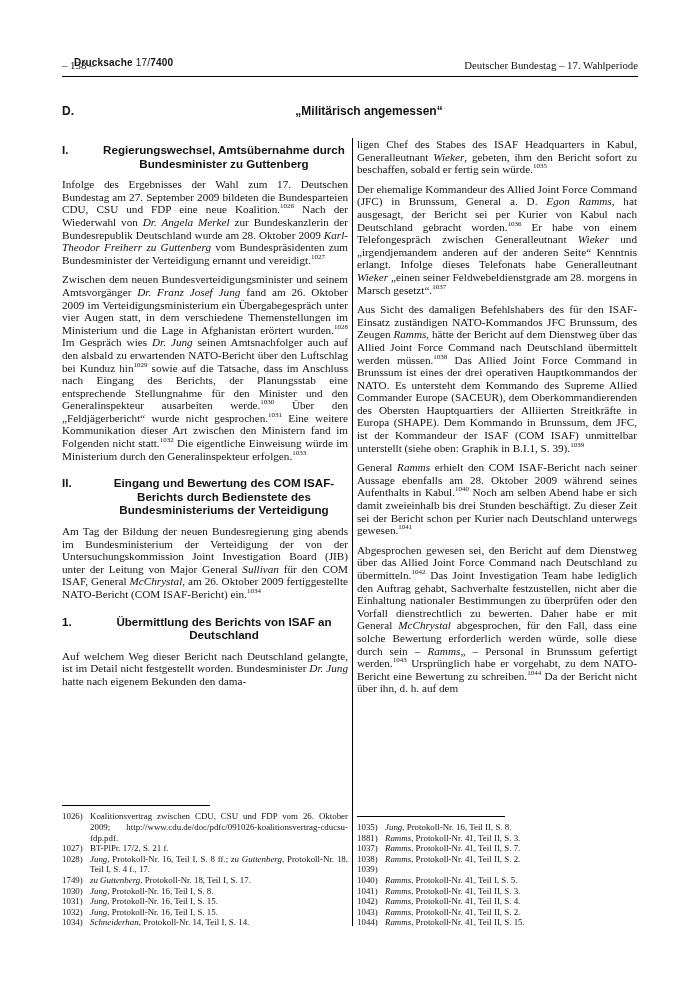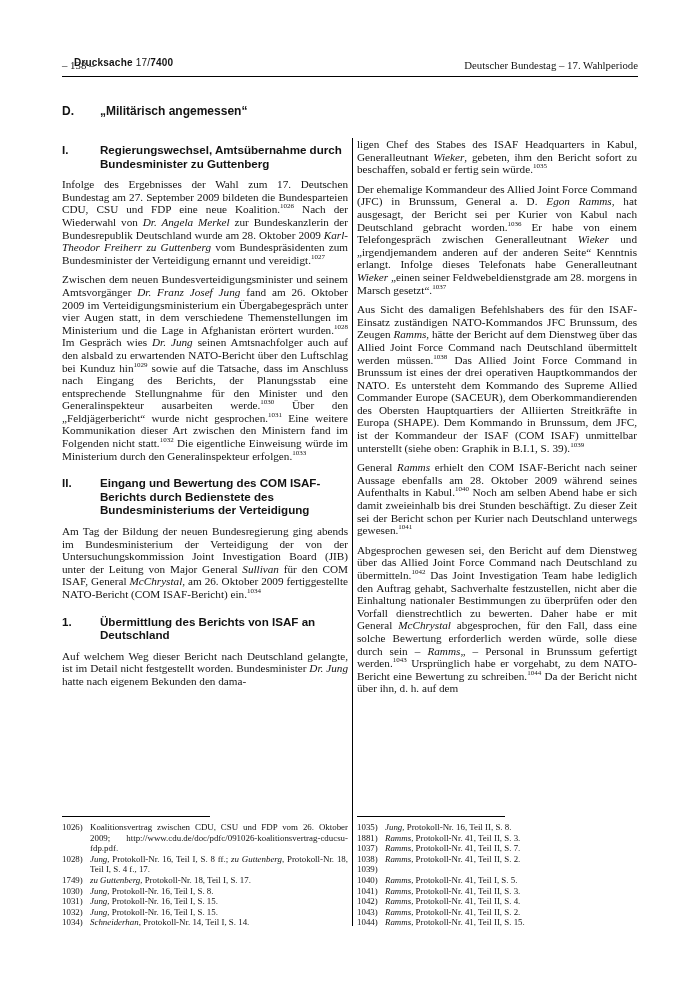--- a/index.html
+++ b/index.html
@@ -15,21 +15,21 @@
             font-family:"Liberation Sans", sans-serif; font-size:10px; letter-spacing:.2px; }
   .h-left .bold { font-weight:bold; }
   .h-left .light { font-weight:normal; }
   .h-center { position:absolute; left:0; right:0; top:2px; text-align:left; font-size:10.8px; }
   .h-right  { position:absolute; right:0; top:2px; font-size:10.8px; }
   .header-rule { border-bottom:1.2px solid #000; margin-top:4px; }
 
   
   .heading { font-family:"Liberation Sans", sans-serif; font-weight:bold; display:flex; }
   .h-num  { flex:0 0 38px; }
-  .h-text { flex:1; }
+  .h-text { flex:1;text-align:center; }
   .section-d { font-size:12px; line-height:14px; margin-top:27px; }
 
   
   .columns { display:flex; margin-top:20px; }
   .col { display:flex; flex-direction:column; min-height:796px; }
   .col-left  { width:286px; }
   .col-right { width:280px; }
   .vrule { flex:0 0 1px; width:1px; background:#000; height:788px; margin:0 4px; }
 
   .block.heading { font-size:11.6px; line-height:13.6px; margin:14px 0 8px; }
@@ -84,20 +84,24 @@
             <span class="h-text">Übermittlung des Berichts von ISAF an Deutschland</span>
           </div>
           <div class="block para">Auf welchem Weg dieser Bericht nach Deutschland gelangte, ist im Detail nicht festgestellt worden. Bundesminister <i>Dr. Jung</i> hatte nach eigenem Bekunden den dama-</div>
         </div>
       <div class="footnotes">
         <div class="fn-rule"></div>
         <div class="fn-list">
             <div class="fn">
               <span class="fn-num">1026)</span>
               <span class="fn-text">Koalitionsvertrag zwischen CDU, CSU und FDP vom 26. Oktober 2009; http://www.cdu.de/doc/pdfc/091026-koalitionsvertrag-cducsu-fdp.pdf.</span>
+            </div>
+            <div class="fn">
+              <span class="fn-num">1027)</span>
+              <span class="fn-text">BT-PlPr. 17/2, S. 21 f.</span>
             </div>
             <div class="fn">
               <span class="fn-num">1028)</span>
               <span class="fn-text"><i>Jung</i>, Protokoll-Nr. 16, Teil I, S. 8 ff.; <i>zu Guttenberg</i>, Protokoll-Nr. 18, Teil I, S. 4 f., 17.</span>
             </div>
             <div class="fn">
               <span class="fn-num">1749)</span>
               <span class="fn-text"><i>zu Guttenberg</i>, Protokoll-Nr. 18, Teil I, S. 17.</span>
             </div>
             <div class="fn">

